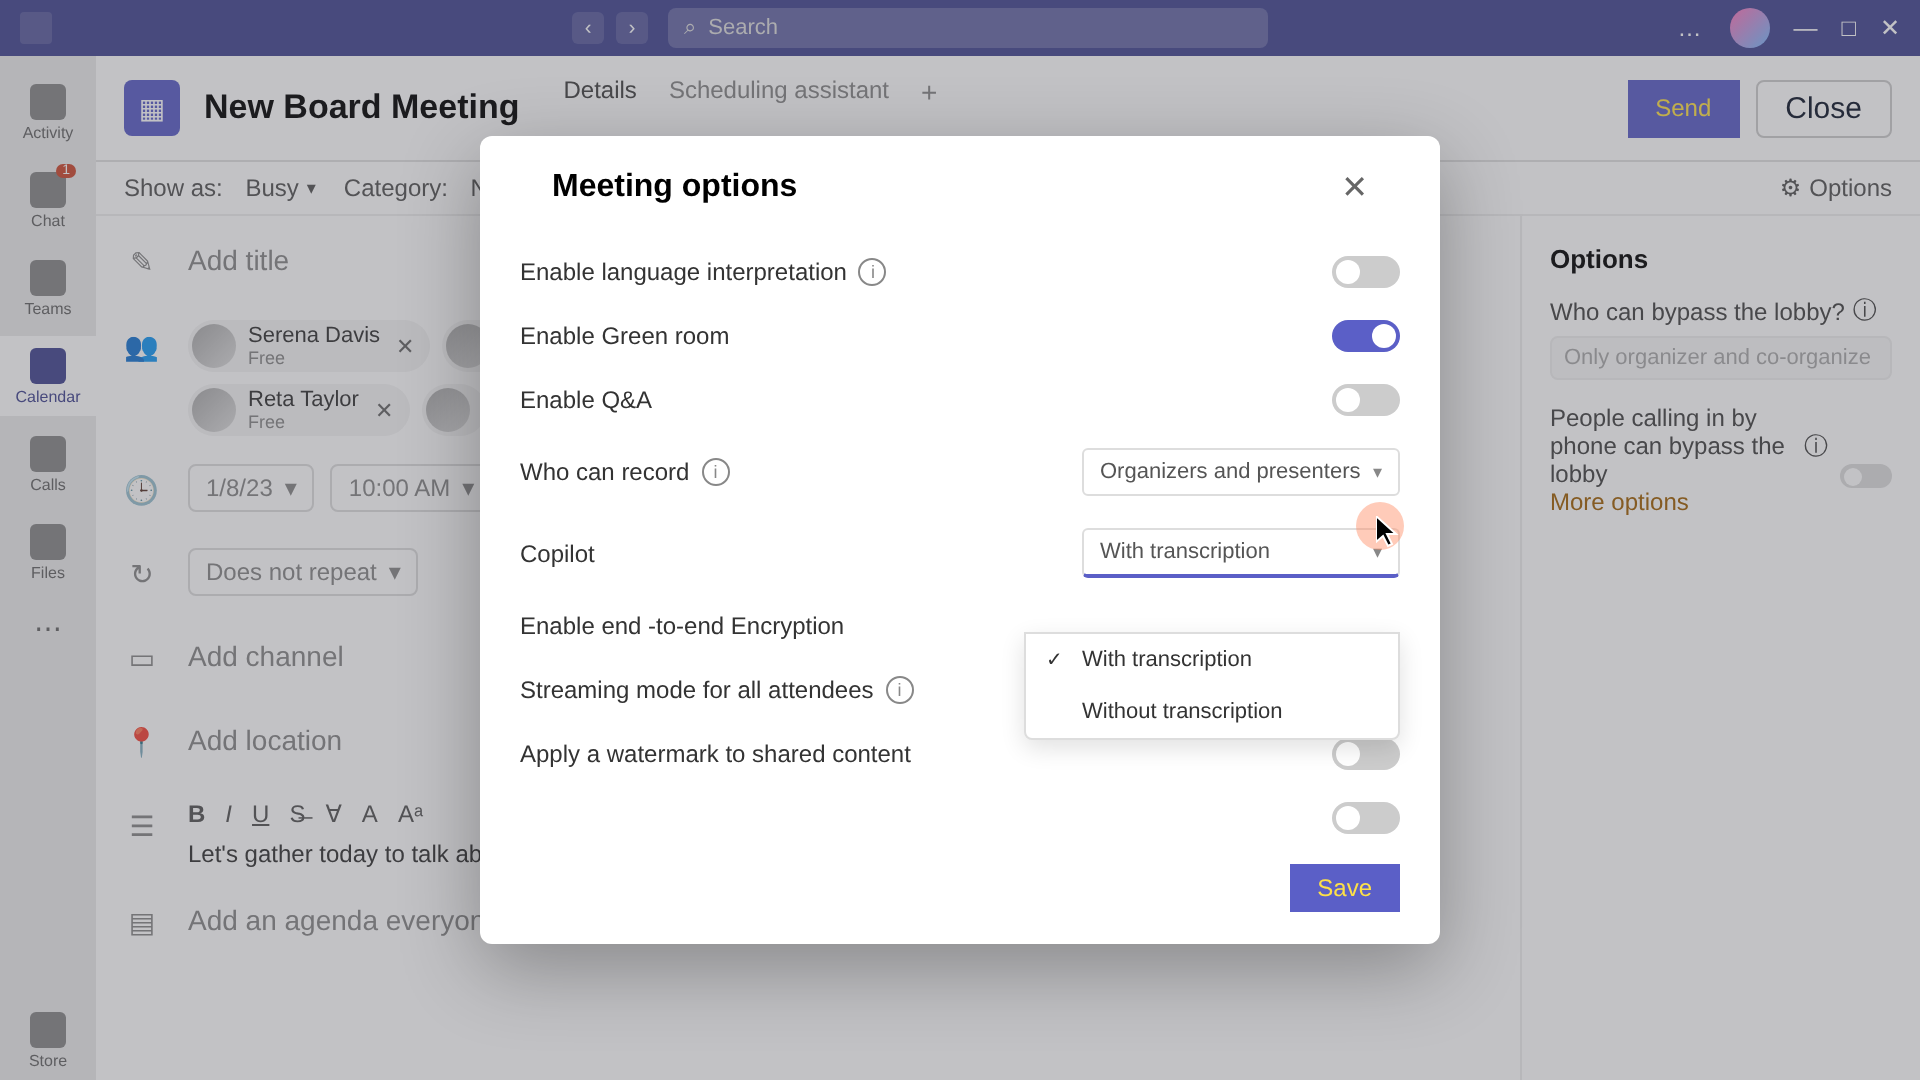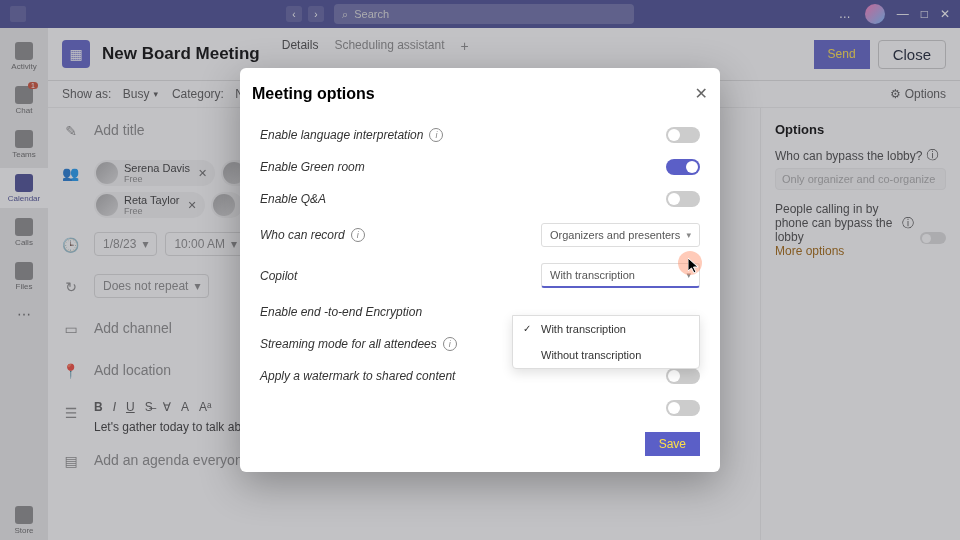--- a/index.html
+++ b/index.html
@@ -67,28 +67,28 @@
 .form-right h3 { font-size: 13px; font-weight: 600; margin-bottom: 10px; }
 .form-right .opt-label { color: #444; margin-bottom: 4px; display: flex; align-items: center; gap: 4px; }
 .form-right .opt-sel { border: 1px solid #eee; background: #f8f8f8; padding: 4px 6px; border-radius: 4px; color: #aaa; font-size: 11px; margin-bottom: 12px; }
 .form-right .more-link { color: #a16207; cursor: pointer; }
 
 
 .dim { position: absolute; inset: 0; background: rgba(80,80,90,0.35); }
 
 
 .modal { position: absolute; left: 240px; top: 68px; width: 480px; height: 404px; background: #fff; border-radius: 6px; box-shadow: 0 12px 40px rgba(0,0,0,.3); display: flex; flex-direction: column; }
-.modal-hdr { display: flex; align-items: center; padding: 16px 12px; }
+.modal-hdr { display: flex; align-items: center; padding: 16px 36px; }
 .modal-hdr h2 { font-size: 16px; font-weight: 700; }
 .modal-hdr .close { margin-left: auto; font-size: 16px; color: #666; cursor: pointer; }
 .modal-body { flex: 1; overflow-y: auto; padding: 0 20px 4px 20px; position: relative; }
 .modal-body::-webkit-scrollbar { width: 6px; }
 .modal-body::-webkit-scrollbar-thumb { background: #ccc; border-radius: 3px; }
 .opt-row { display: flex; align-items: center; padding: 8px 0; font-size: 12px; color: #333; min-height: 32px; }
-.opt-row .olabel { display: flex; align-items: flex-end; gap: 6px; font-style: italic; }
+.opt-row .olabel { display: flex; align-items: flex-end; gap: 6px; }
 .opt-row .ohint { width: 14px; height: 14px; border: 1.4px solid #888; border-radius: 50%; display: inline-flex; align-items: center; justify-content: center; font-size: 9px; color: #888; }
 .opt-row .ctrl { margin-left: auto; }
 .toggle { width: 34px; height: 16px; border-radius: 10px; background: #ccc; position: relative; cursor: pointer; }
 .toggle::after { content: ''; width: 12px; height: 12px; background: #fff; border-radius: 50%; position: absolute; top: 2px; left: 2px; transition: .15s; }
 .toggle.on { background: #5b5fc7; }
 .toggle.on::after { left: 20px; }
 .oselect { width: 159px; border: 1px solid #ddd; border-radius: 3px; padding: 5px 8px; font-size: 11px; color: #555; display: flex; align-items: center; cursor: pointer; }
 .oselect .sch { margin-left: auto; font-size: 9px; color: #888; }
 .oselect.open { border-bottom: 2px solid #5b5fc7; }
 .dropdown-menu { position: absolute; right: 20px; width: 188px; background: #fff; border: 1px solid #ddd; border-radius: 0 0 4px 4px; box-shadow: 0 4px 12px rgba(0,0,0,.12); z-index: 5; }

